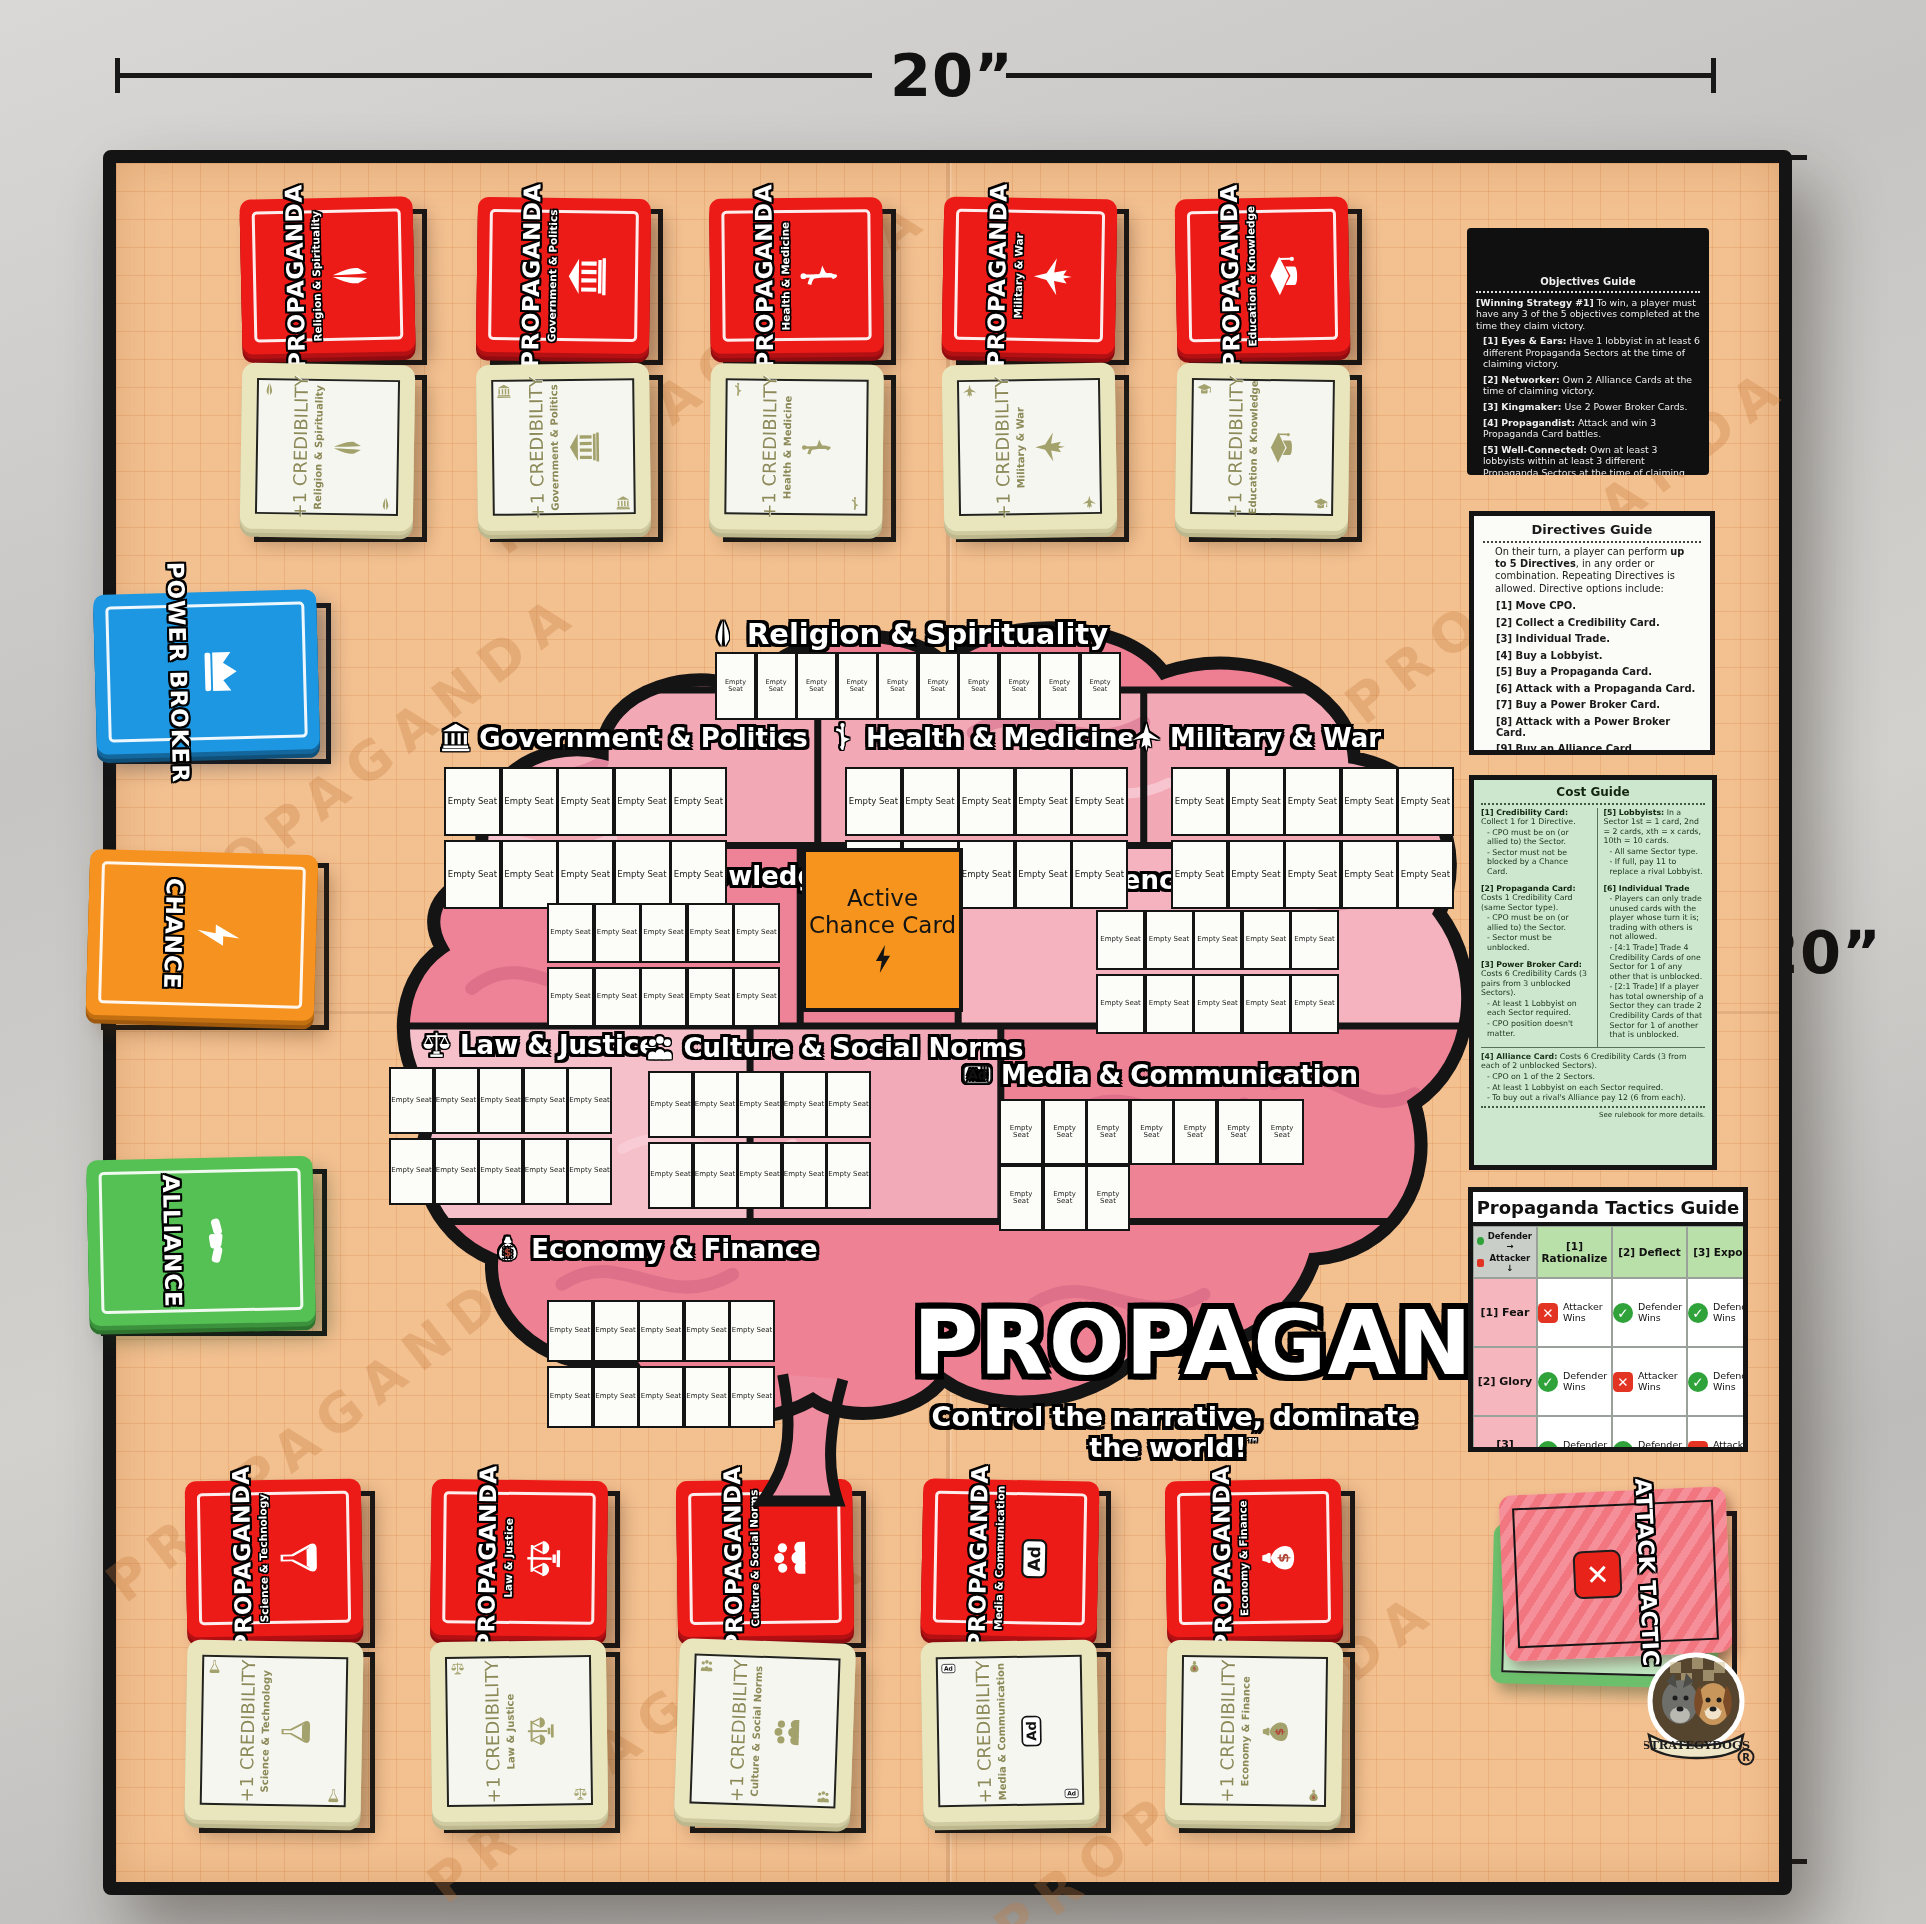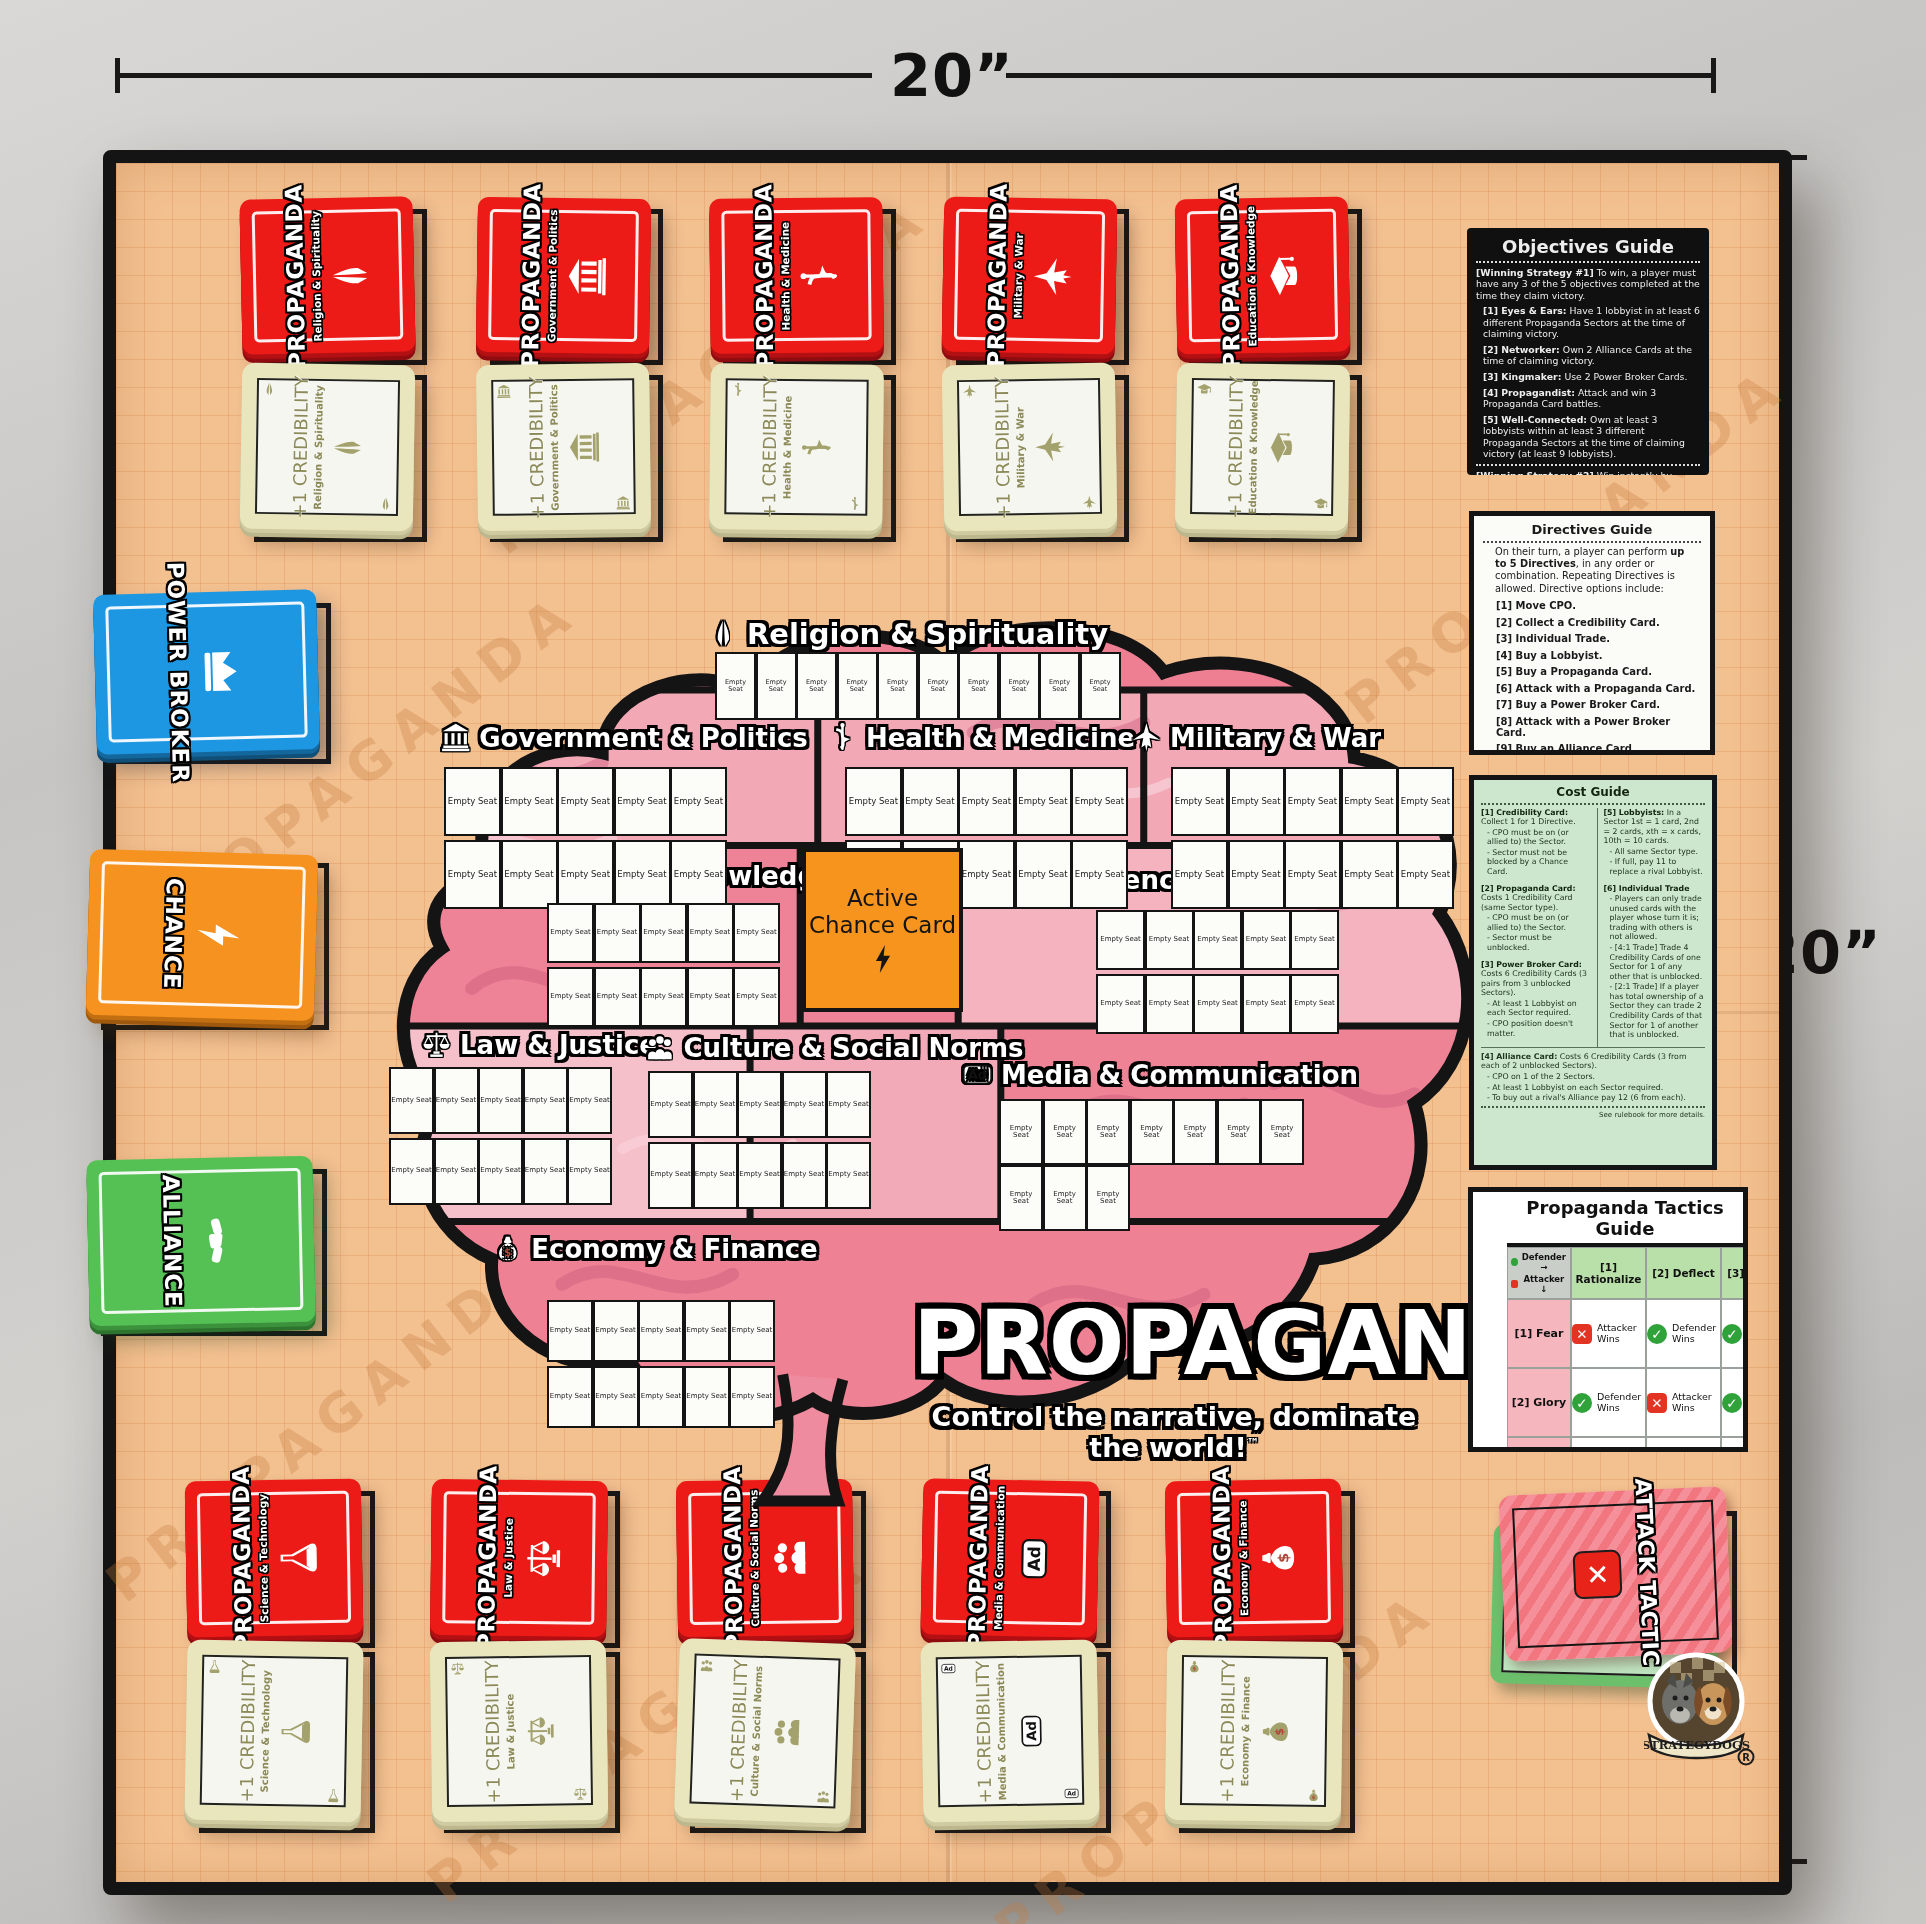--- a/index.html
+++ b/index.html
@@ -78,24 +78,24 @@
   #active-chance .ic{width:32px;height:32px;color:#141414;}
 
   
   #logo{position:absolute;left:913px;top:1299px;width:522px;text-align:center;z-index:6;}
   #logo .main{font-size:89px;--o:6px;letter-spacing:1px;line-height:1;}
   #logo sup{font-size:21px;--o:2.5px;}
   #logo .tag{font-size:27px;--o:3.5px;margin-top:13px;}
   #logo .tm{font-size:12px;--o:1.5px;vertical-align:super;}
 
   
-  .guide{position:absolute;box-sizing:border-box;z-index:6;padding-left:34px;}
+  .guide{position:absolute;box-sizing:border-box;z-index:6;}
   #objectives{left:1467px;top:228px;width:242px;height:247px;background:#101010;color:#eee;
     border-radius:4px;padding:8px 9px;overflow:hidden;}
-  #objectives .g-title{text-align:center;font-weight:bold;font-size:18px;}
+  #objectives .g-title{text-align:center;font-weight:bold;font-size:10px;margin-top:40px;}
   .dash{border:none;border-top:2px dotted #ddd;margin:4px 0;}
   #objectives .para{font-size:9.3px;line-height:1.22;margin:4px 0;}
   #objectives .item{font-size:9.3px;line-height:1.22;margin:4.5px 0 4.5px 7px;}
   #objectives b{margin-right:3px;}
   .g-footer{text-align:center;font-size:8px;margin-top:3px;}
 
   #directives{left:1469px;top:511px;width:246px;height:244px;background:#fbfbf8;color:#1a1a1a;
     border:5px solid #141414;padding:6px 9px;overflow:hidden;}
   #directives .g-title{text-align:center;font-weight:bold;font-size:13px;}
   .dash-dark{border:none;border-top:2px dotted #444;margin:3.5px 0;}

